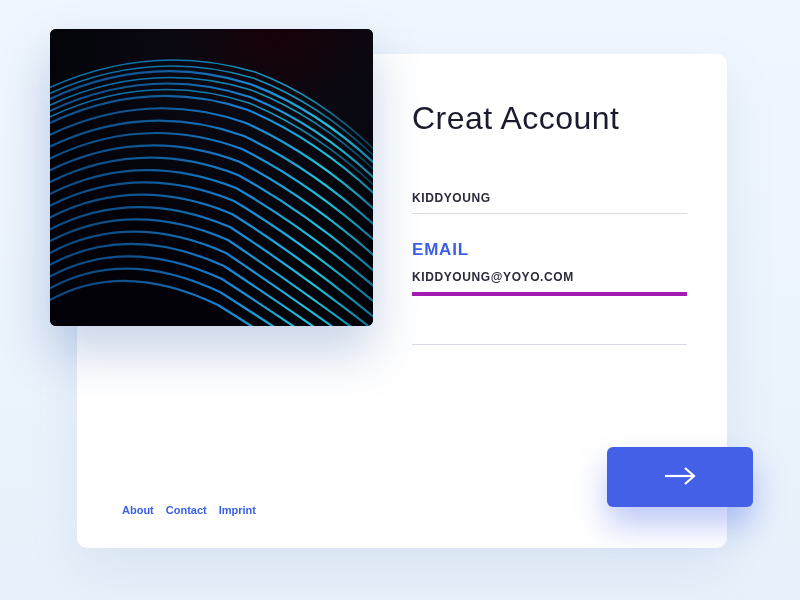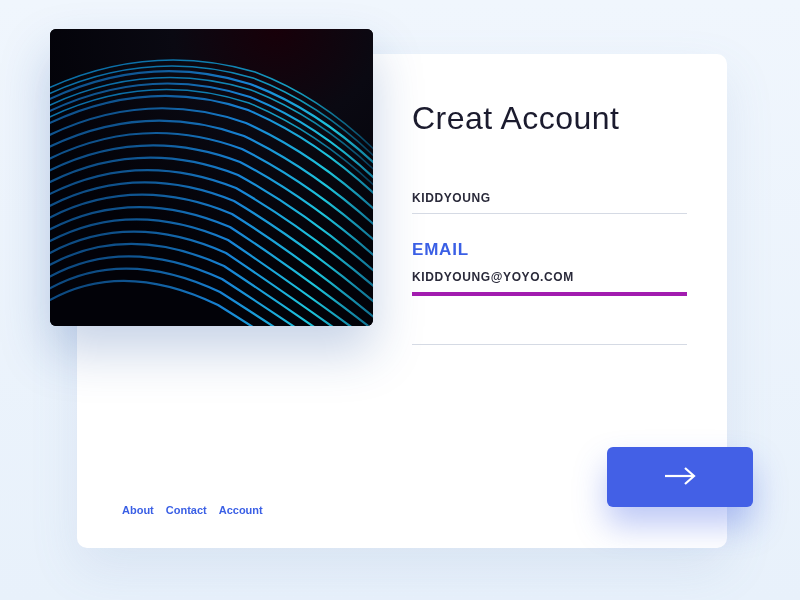--- a/index.html
+++ b/index.html
@@ -196,21 +196,21 @@
 
 
   <div class="field" style="margin-top:-4px">
     <input type="password" class="field-input" value="" style="">
   </div>
 </div>
 
 <div class="footer-links">
   <a href="#">About</a>
   <a href="#">Contact</a>
-  <a href="#">Account</a>
+  <a href="#">Imprint</a>
 </div>
 
 <button class="submit-button">
   <span>
     <svg viewBox="0 0 36 24">
       <line x1="3" y1="12" x2="31" y2="12"></line>
       <polyline points="23,4 32,12 23,20"></polyline>
     </svg>
   </span>
 </button>

